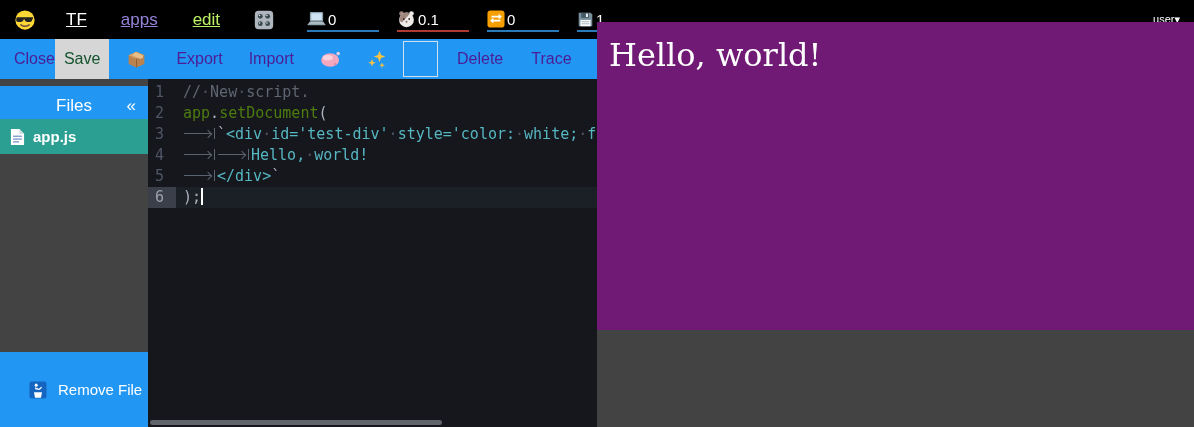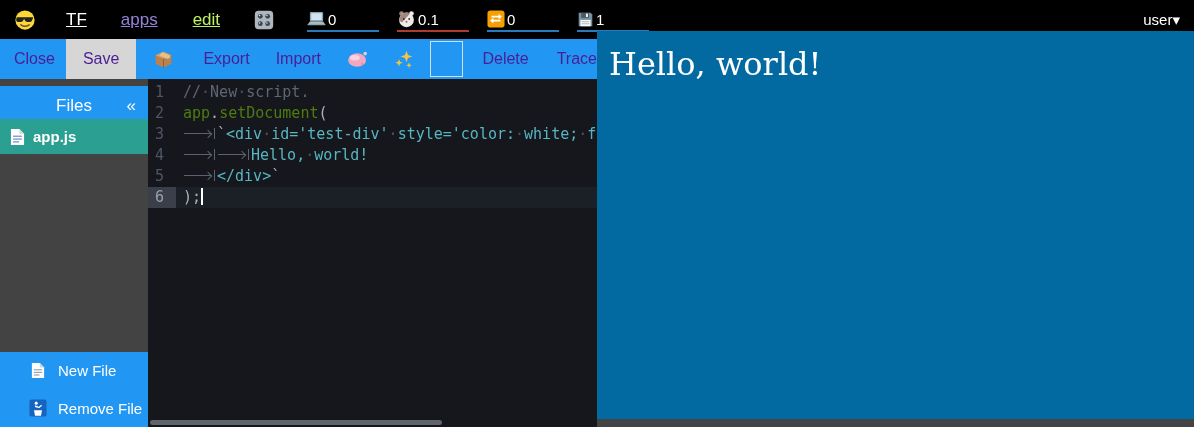--- a/index.html
+++ b/index.html
@@ -22,34 +22,34 @@
   .knobs-wrap { margin-left:33px; width:22px; height:22px; }
   .stat {
     display:flex; align-items:flex-end; gap:2px; width:72px; height:24px;
     padding-bottom:2px; font-size:15px; color:#fff;
   }
   .stat svg { flex:none; }
   .stat.u-blue { border-bottom:2px solid #2a7ab8; }
   .stat.u-red  { border-bottom:2px solid #b03a30; }
   .stat.s1 { margin-left:32px; }
   .stat + .stat { margin-left:18px; }
-  .user-menu { margin-left:auto; margin-right:14px; font-size:15px; color:#fff; cursor:pointer; }
+  .user-menu { margin-left:auto; margin-right:14px; font-size:11px; color:#fff; cursor:pointer; }
 
   
   .toolbar {
     position:absolute; left:0; top:39px; width:597px; height:40px;
     background:#2196f3; display:flex; align-items:center; color:#fff;
   }
   .tb-btn {
     background:none; border:none; color:#4c1d95; font-size:16px;
     font-family:inherit; height:100%; display:flex; align-items:center; cursor:pointer;
     padding:0;
   }
   .tb-close { margin-left:14px; }
-  .tb-save  { margin-left:11px; background:#d6d6d6; color:#4c1d95; padding:0 17px; }
+  .tb-save  { background:#d6d6d6; color:#14532d; padding:0 9px; }
   .tb-pkg   { margin-left:17px; }
   .tb-export{ margin-left:29px; }
   .tb-import{ margin-left:26px; }
   .tb-soap  { margin-left:26px; }
   .tb-spark { margin-left:25px; }
   .tb-empty { margin-left:16px; width:35px; height:36px; border:1px solid #cfe0ee; align-self:center; }
   .tb-delete{ margin-left:19px; }
   .tb-trace { margin-left:28px; }
 
   
@@ -111,22 +111,22 @@
     transform:rotate(45deg);
   }
   .cursor { display:inline-block; width:1.5px; height:17px; background:#fff; vertical-align:-3px; }
   .hscrollbar {
     position:absolute; left:2px; bottom:2px; width:292px; height:5px;
     background:#60646b; border-radius:3px; cursor:pointer;
   }
 
   
   .preview {
-    position:absolute; left:597px; top:31px; width:597px; height:388px;
-    background:#0369a1; color:#fff;
+    position:absolute; left:597px; top:22px; width:597px; height:308px;
+    background:#701a75; color:#fff;
   }
   .preview-text {
     margin:14px 0 0 12px;
     font-family:"DejaVu Serif", "Liberation Serif", serif;
     font-size:32px; color:#fff;
   }
 </style>
 </head>
 <body>
 
@@ -245,32 +245,20 @@
     <rect x="3.2" y="14" width="6.5" height="1.4" fill="#7f97c9"></rect>
   </svg>
   <span>app.js</span>
 </div>
 
 <div class="sidebar-filler"></div>
 
 <div class="file-actions">
   <div class="file-action">
     <span class="ic">
-      <svg width="14" height="17" viewBox="0 0 16 19">
-        <path d="M1 1 h9 l5 5 v12 H1 z" fill="#fff"></path>
-        <path d="M10 1 l5 5 h-5 z" fill="#cfd8dc"></path>
-        <rect x="3.2" y="8" width="9.5" height="1.3" fill="#90a4ae"></rect>
-        <rect x="3.2" y="11" width="9.5" height="1.3" fill="#90a4ae"></rect>
-        <rect x="3.2" y="14" width="6.5" height="1.3" fill="#90a4ae"></rect>
-      </svg>
-    </span>
-    <span>New File</span>
-  </div>
-  <div class="file-action">
-    <span class="ic">
       <svg width="18" height="18" viewBox="0 0 20 20">
         <rect x="0.5" y="0.5" width="19" height="19" rx="2.5" fill="#1565c0"></rect>
         <circle cx="8" cy="4.6" r="1.7" fill="#fff"></circle>
         <path d="M6.5 7 l4.5 1.5 2.5-2 1 1 -3 2.6 -4.5-1z" fill="#fff"></path>
         <path d="M5.5 12.5 h9 l-1.2 6 h-6.6 z" fill="#fff"></path>
       </svg>
     </span>
     <span>Remove File</span>
   </div>
 </div>

